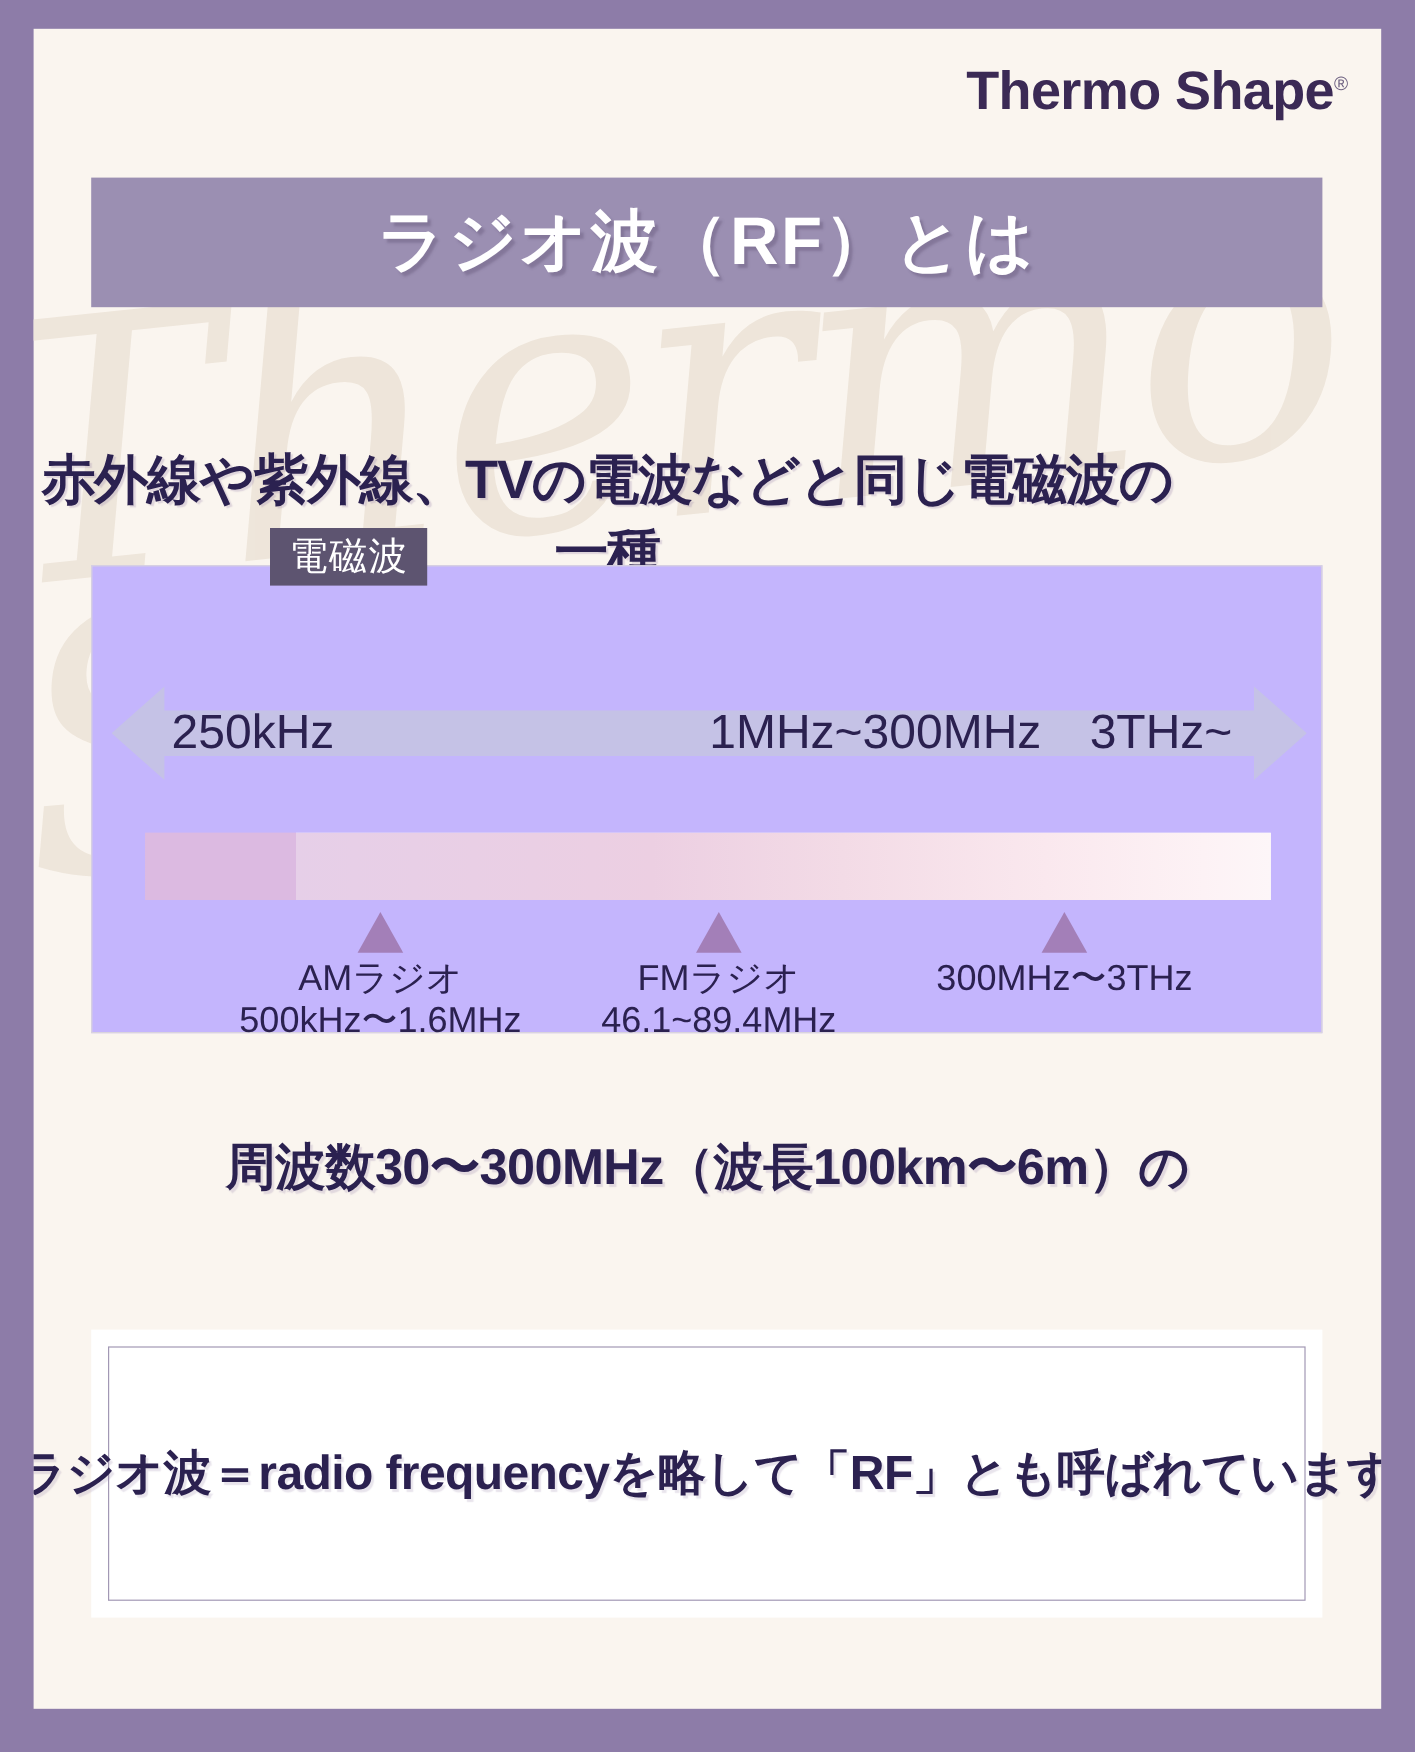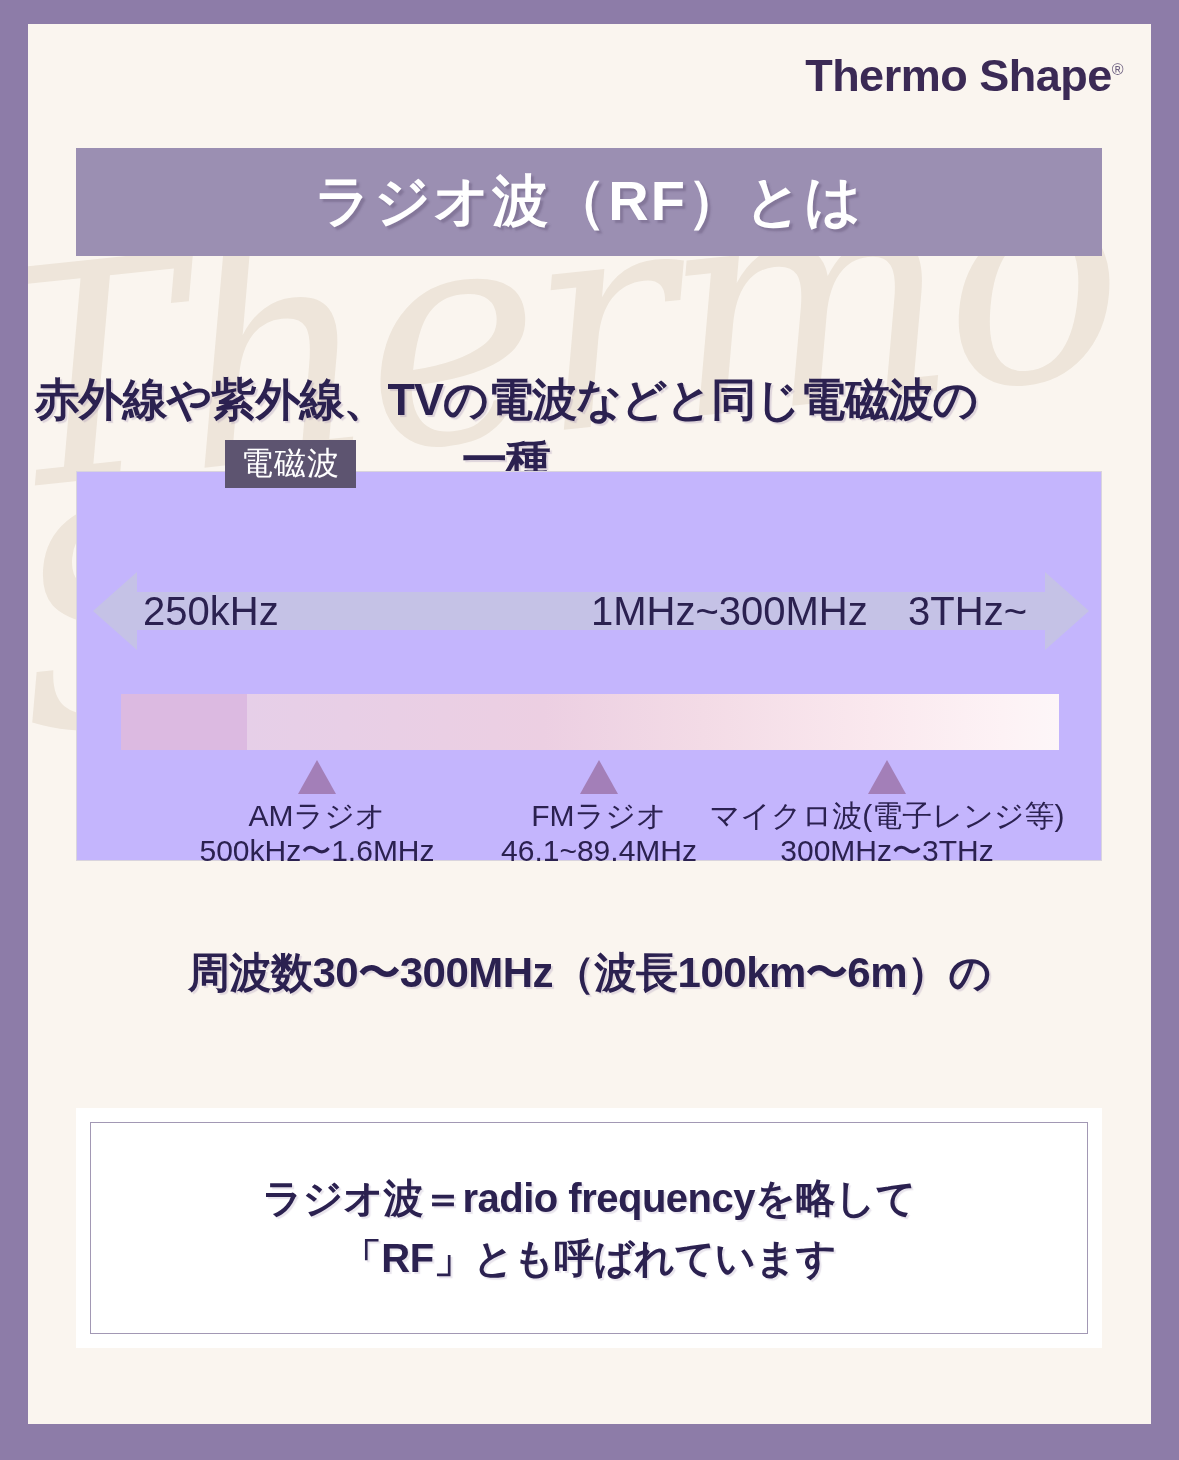--- a/index.html
+++ b/index.html
@@ -220,21 +220,21 @@
     left:48px; top:1084px;
     width:1026px; height:240px;
     background:#ffffff;
     padding:14px;
   }
   .note-inner {
     width:100%; height:100%;
     border:1px solid #a298b4;
     background:#ffffff;
     display:flex;
-    flex-direction:column;
+    flex-direction:row;
     align-items:center;
     justify-content:center;
   }
   .note-inner .note-line {
     font-size:40px;
     font-weight:700;
     color:#2b2150;
     line-height:1.5;
     letter-spacing:-0.5px;
     text-shadow:2px 2px 1px rgba(150,130,170,.22);
@@ -290,21 +290,20 @@
           </div>
 
           <div class="marker m1">
             <div class="tri"></div>
             <div class="mname">FMラジオ</div>
             <div class="mfreq">46.1~89.4MHz</div>
           </div>
 
           <div class="marker m2">
             <div class="tri"></div>
-            <div class="mname">マイクロ波(電子レンジ等)</div>
             <div class="mfreq">300MHz〜3THz</div>
           </div>
 
         </div>
       </div>
 
       <div class="body-copy">
         <div>周波数30〜300MHz（波長100km〜6m）の</div>
       </div>
 

